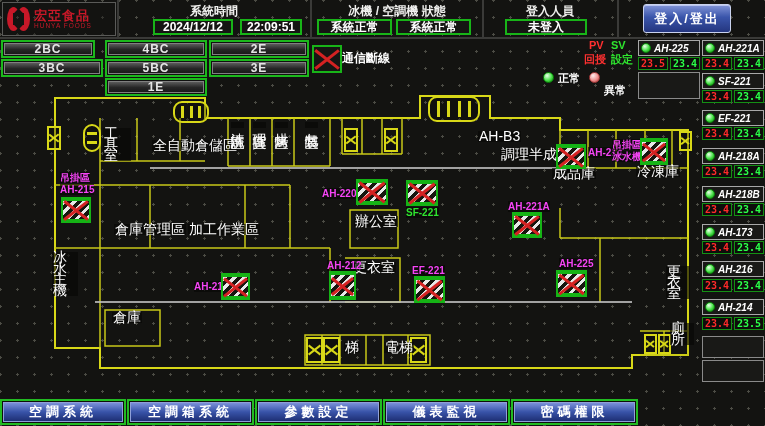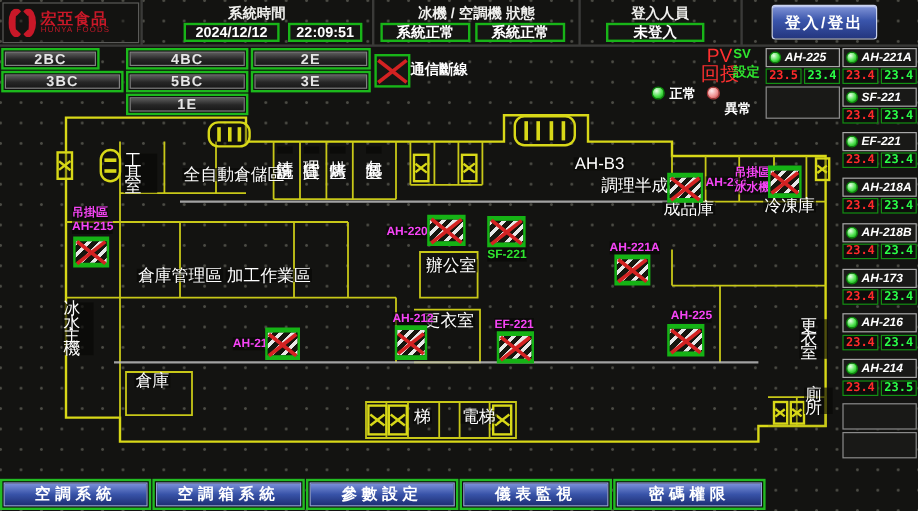--- a/index.html
+++ b/index.html
@@ -21,21 +21,21 @@
   .gbox{border:2px solid #18b418;background:#151513;color:#fff;font-weight:bold;font-size:12px;display:flex;align-items:center;justify-content:center;box-sizing:border-box;}
   .login-btn{border:1px solid #c9d2ee;border-radius:3px;color:#fff;font-weight:bold;font-size:13px;letter-spacing:2px;display:flex;align-items:center;justify-content:center;background:linear-gradient(#8295d8,#3a55ab 45%,#24367f);box-shadow:inset 0 1px 0 #b9c4ef;cursor:pointer;}
   
   .fframe{border:2px solid #1cb81c;background:#101010;padding:1px;box-sizing:border-box;}
   .fbtn{width:100%;height:100%;box-sizing:border-box;border:1px solid #808080;color:#e6e6e6;font-weight:bold;font-size:12px;display:flex;align-items:center;justify-content:center;background:linear-gradient(#5a5a5a,#262626 55%,#191919);letter-spacing:1px;cursor:pointer;}
   
   .xcomm{border:2px solid #18b418;background:#161614;}
   .xline{position:absolute;left:-8%;top:46%;width:116%;height:3px;background:#d42222;}
   .r34{transform:rotate(38deg);} .rm34{transform:rotate(-38deg);}
   .lbl-w{color:#fff;font-weight:bold;font-size:12px;text-align:center;}
-  .lbl-red{color:#ff3030;font-weight:normal;font-size:16px;}
+  .lbl-red{color:#ff3030;font-weight:bold;font-size:11px;}
   .lbl-grn{color:#2fe42f;font-weight:bold;font-size:11px;}
   .led{width:11px;height:11px;border-radius:50%;border:1px solid #0a8a0a;background:radial-gradient(circle at 35% 30%,#eaffea,#49e049 55%,#0a7a0a);box-sizing:border-box;}
   .led.pink{border-color:#a83a3a;background:radial-gradient(circle at 35% 30%,#ffecec,#f09090 55%,#b03434);}
   
   .ubox{width:62px;height:16px;background:#191917;border:1px solid #a8a8a8;display:flex;align-items:center;gap:3px;padding-left:2px;box-sizing:border-box;cursor:pointer;}
   .ubox .uname{color:#fff;font-weight:bold;font-style:italic;font-size:10px;white-space:nowrap;}
   .vals{width:62px;height:13px;display:flex;gap:2px;}
   .vbox{flex:1;border:1px solid #149014;background:#0d0d0b;font-family:"DejaVu Sans Mono",monospace;font-weight:bold;font-size:10px;display:flex;align-items:center;justify-content:center;}
   .vbox.pv{color:#ff2a2a;} .vbox.sv{color:#2aff48;}
   .ebox{width:62px;background:#191917;border:1px solid #8a8a8a;box-sizing:border-box;}
@@ -80,21 +80,21 @@
   <div class="abs gbox" style="left:240px;top:19px;width:62px;height:16px">22:09:51</div>
 
   <div class="abs hdr-label" style="left:314px;top:3px;width:166px">冰機 / 空調機 狀態</div>
   <div class="abs gbox" style="left:317px;top:19px;width:75px;height:16px">系統正常</div>
   <div class="abs gbox" style="left:396px;top:19px;width:75px;height:16px">系統正常</div>
 
   <div class="abs hdr-label" style="left:486px;top:3px;width:128px">登入人員</div>
   <div class="abs gbox" style="left:505px;top:19px;width:82px;height:16px">未登入</div>
   <button class="abs login-btn" style="left:643px;top:4px;width:88px;height:29px">登入/登出</button>
 
-  <div class="abs fframe" style="left:1px;top:40px;width:82px;height:18px">
+  <div class="abs fframe" style="left:1px;top:40px;width:94px;height:18px">
       <button class="fbtn">2BC</button>
     </div>
   <div class="abs fframe" style="left:105px;top:40px;width:102px;height:18px">
       <button class="fbtn">4BC</button>
     </div>
   <div class="abs fframe" style="left:209px;top:40px;width:100px;height:18px">
       <button class="fbtn">2E</button>
     </div>
   <div class="abs fframe" style="left:1px;top:59px;width:102px;height:18px">
       <button class="fbtn">3BC</button>

